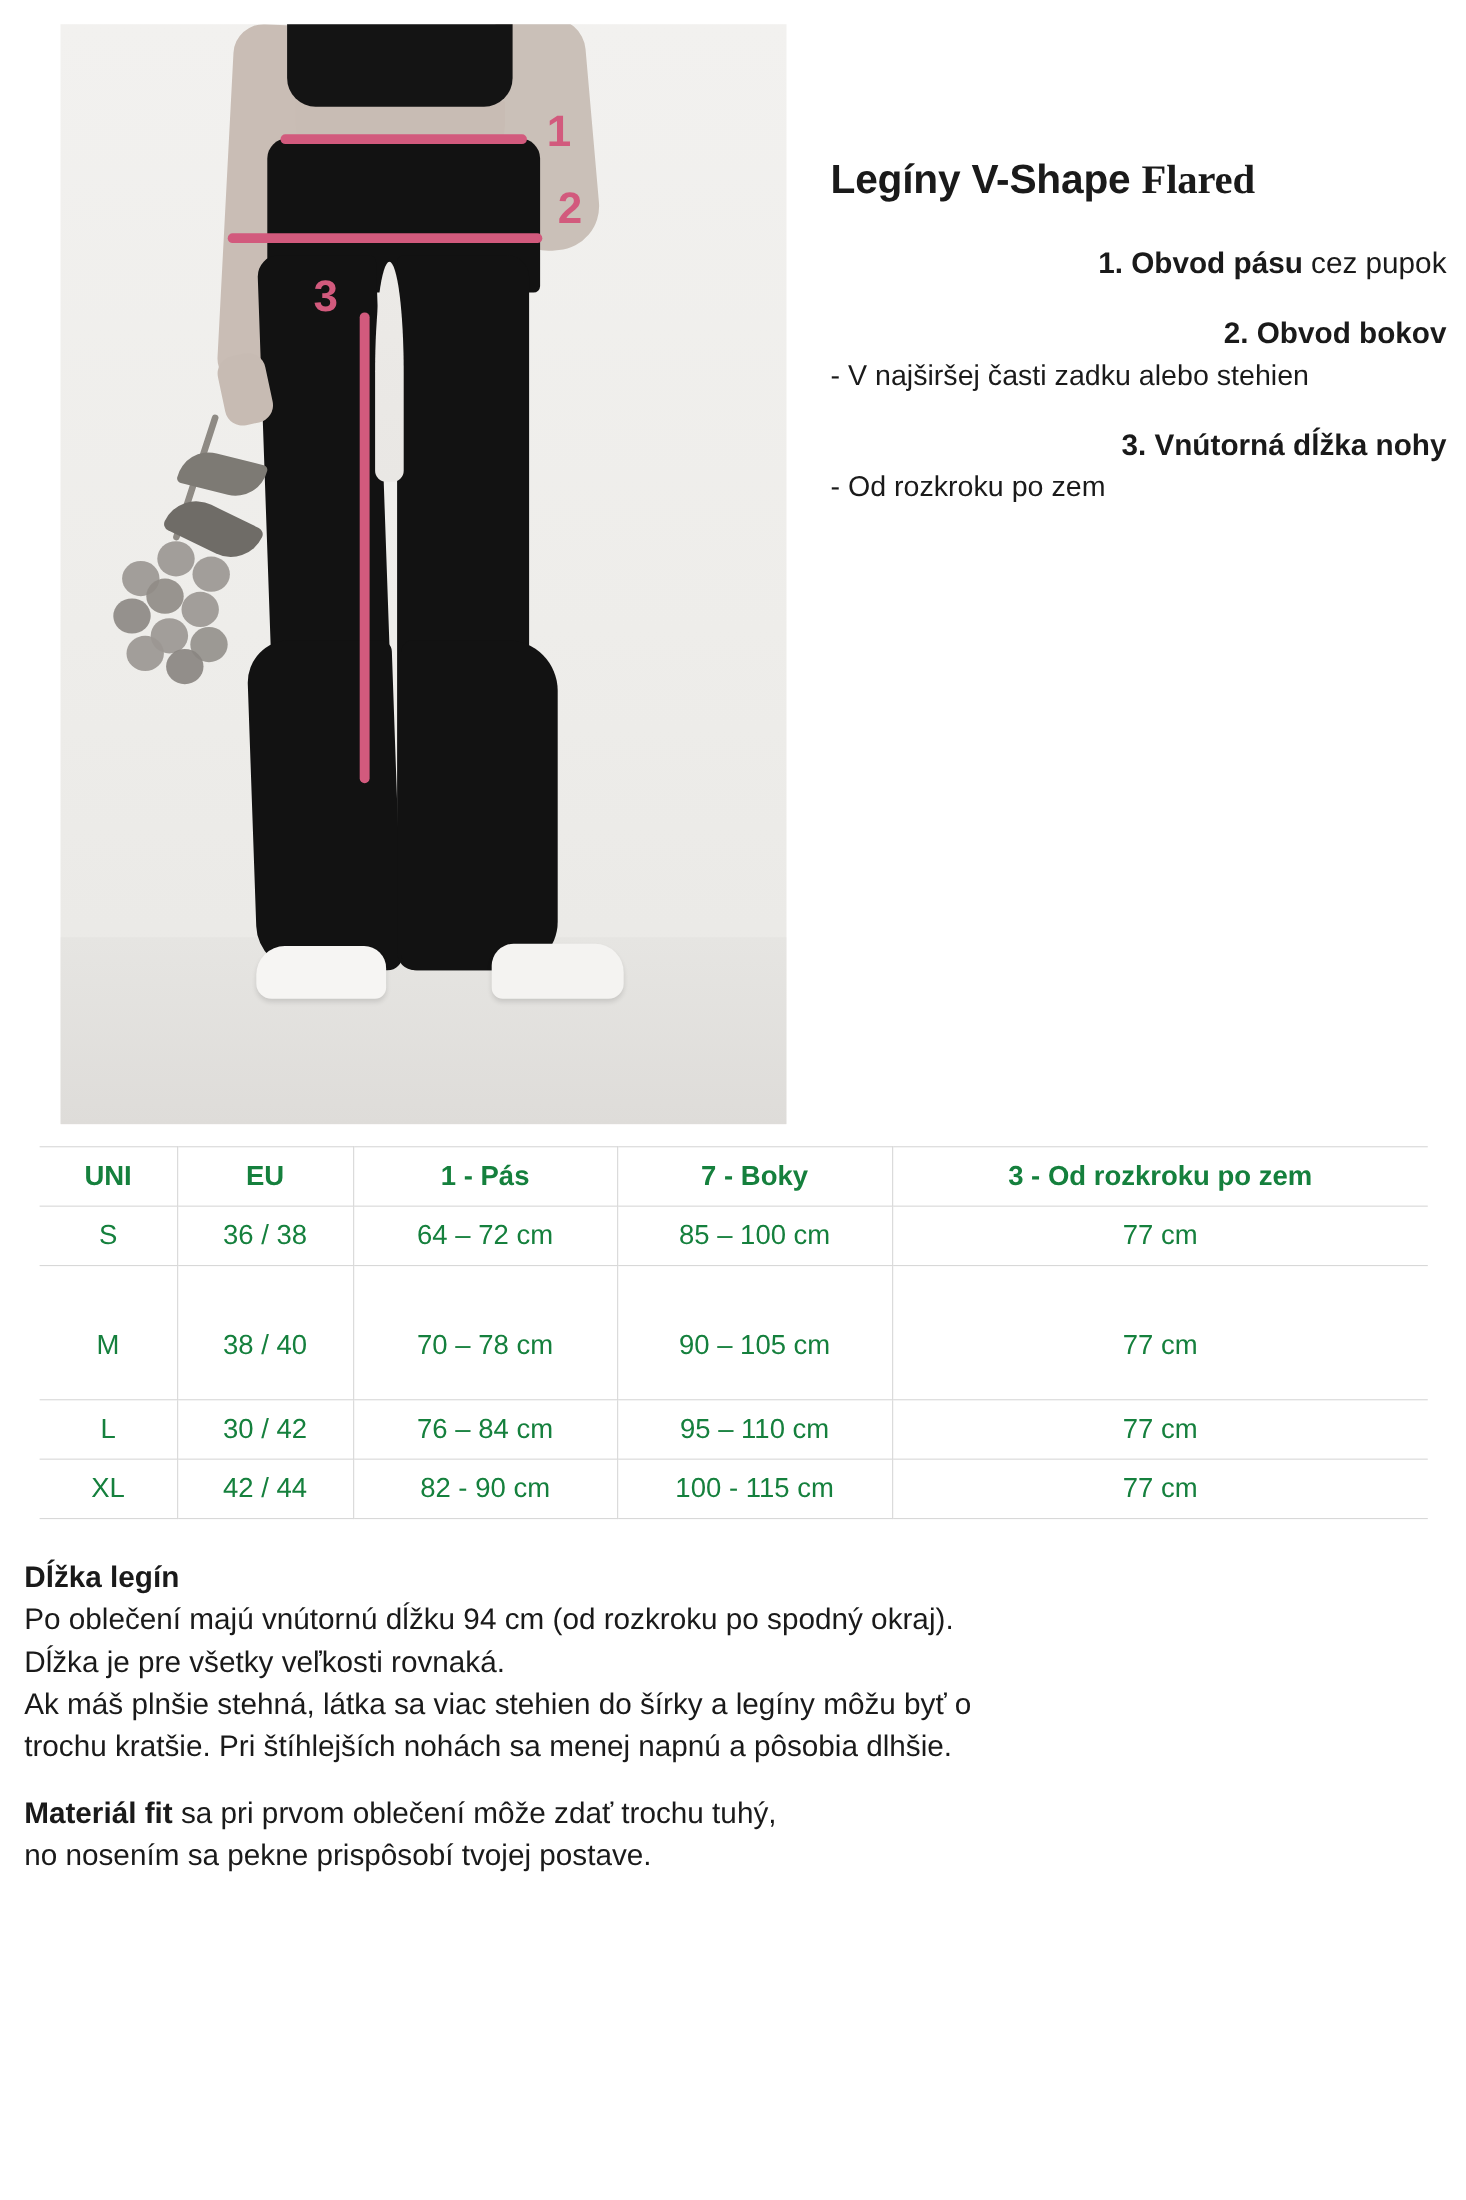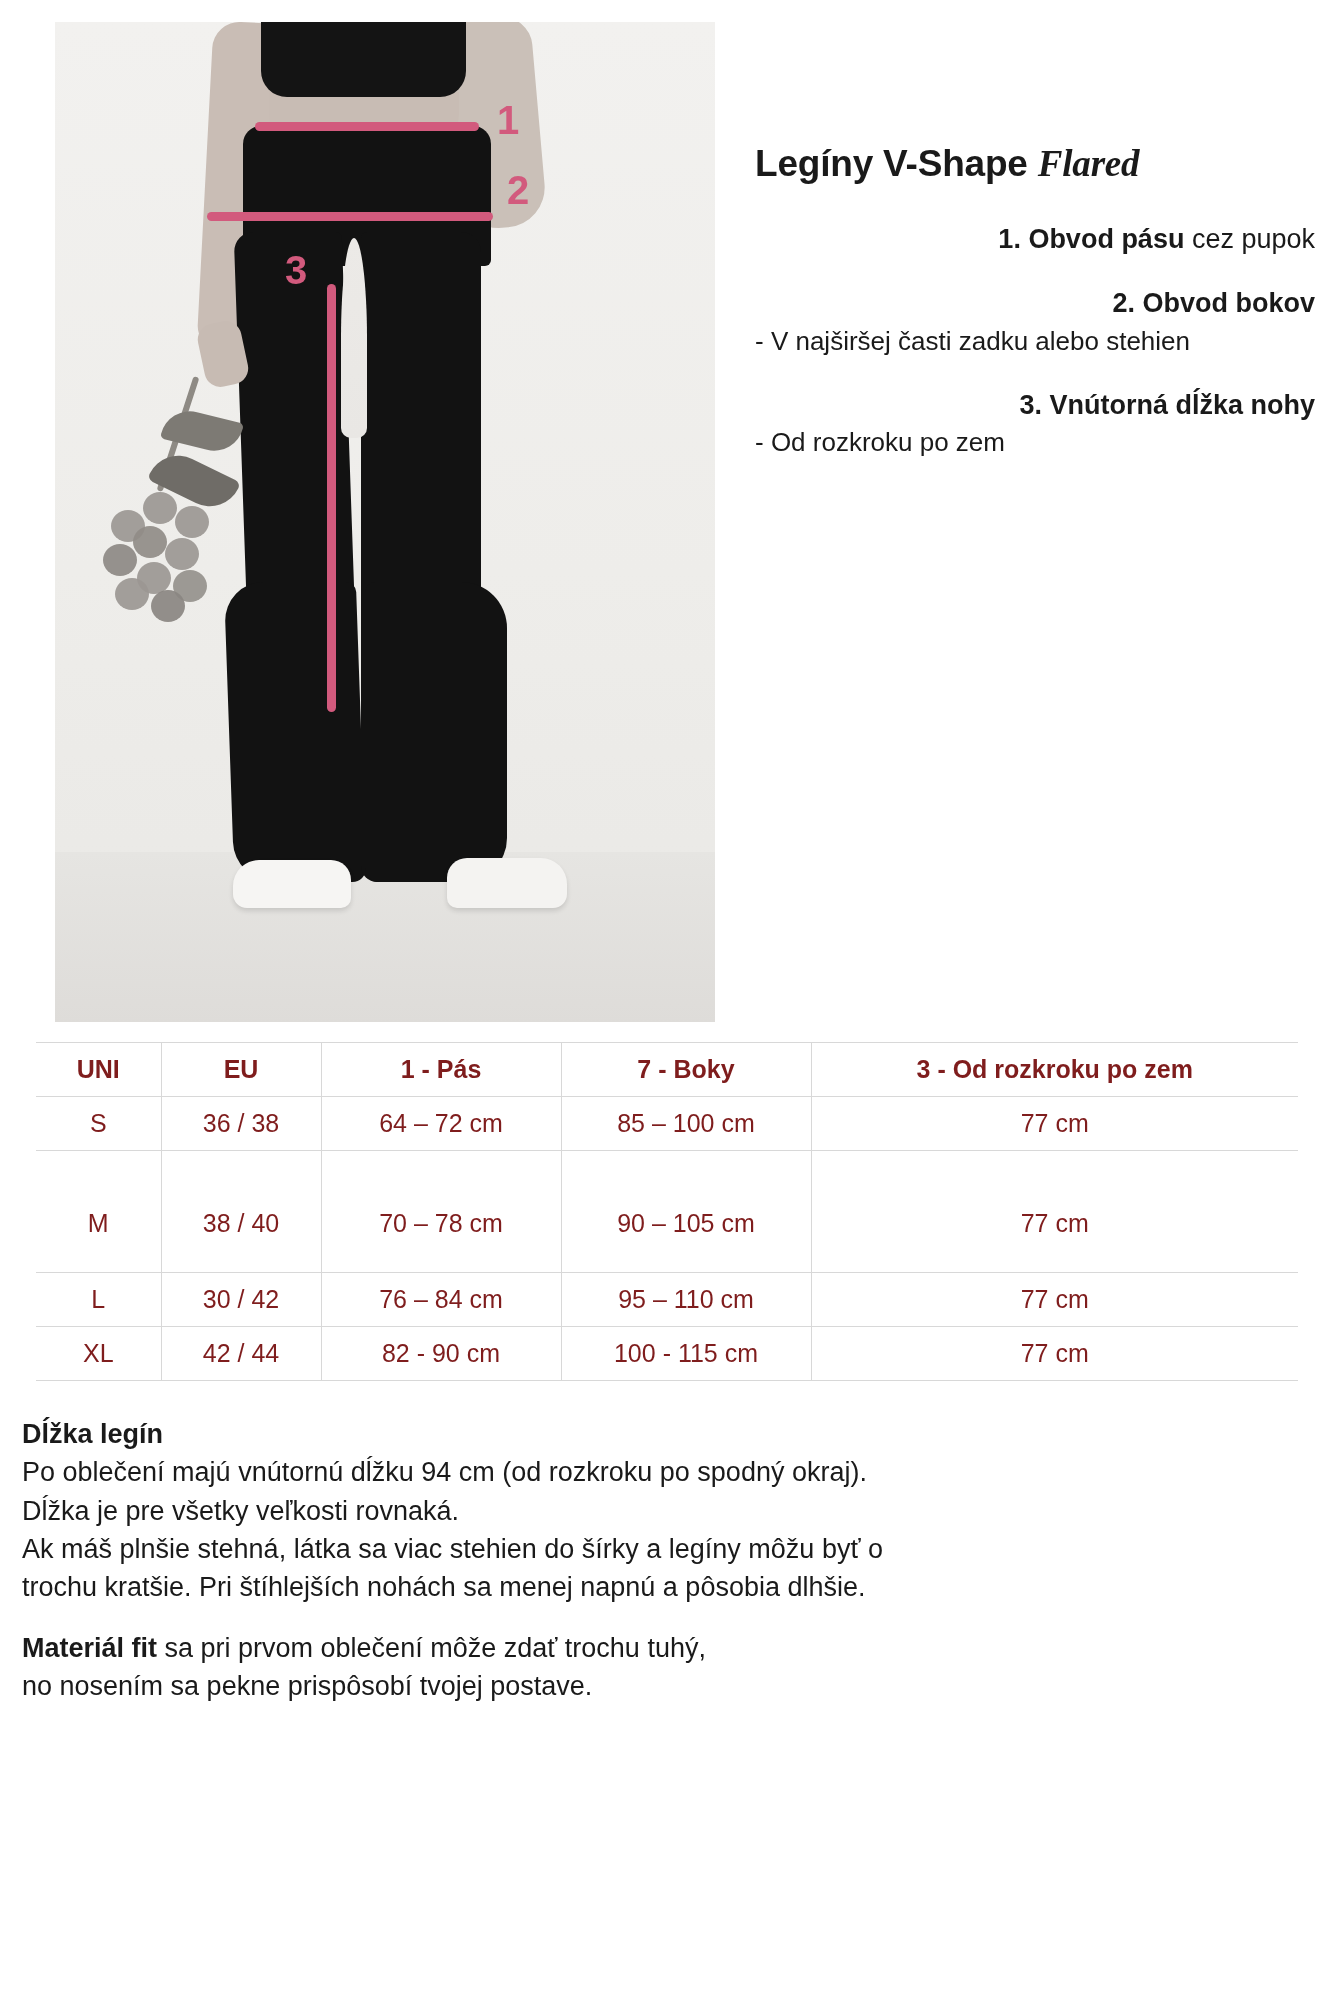--- a/index.html
+++ b/index.html
@@ -250,21 +250,20 @@
     width: 600px;
   }
   .info h1 {
     margin: 0 0 36px 0;
     font-size: 37px;
     font-weight: 700;
     letter-spacing: -0.2px;
   }
   .info h1 .flared {
     font-family: "Liberation Serif", serif;
-    font-style: italic;
     font-weight: 700;
   }
   .info .block { margin-bottom: 28px; }
   .info .lead {
     font-size: 27px;
     font-weight: 700;
     margin: 0 0 2px 0;
     line-height: 1.35;
     text-align: right;
   }
@@ -284,21 +283,21 @@
     width: 1262px;
     border-collapse: collapse;
     font-size: 25px;
   }
   table.size th, table.size td {
     border-bottom: 1px solid #d8d8d8;
     border-right: 1px solid #d8d8d8;
     text-align: center;
     padding: 12px 4px;
     font-weight: 400;
-    color: #7f1d1d;
+    color: #15803d;
   }
   table.size th {
     font-weight: 700;
     border-top: 1px solid #d8d8d8;
   }
   table.size tr td:last-child,
   table.size tr th:last-child { border-right: none; }
   table.size tr.tall td { padding-top: 58px; padding-bottom: 34px; }
 
   

